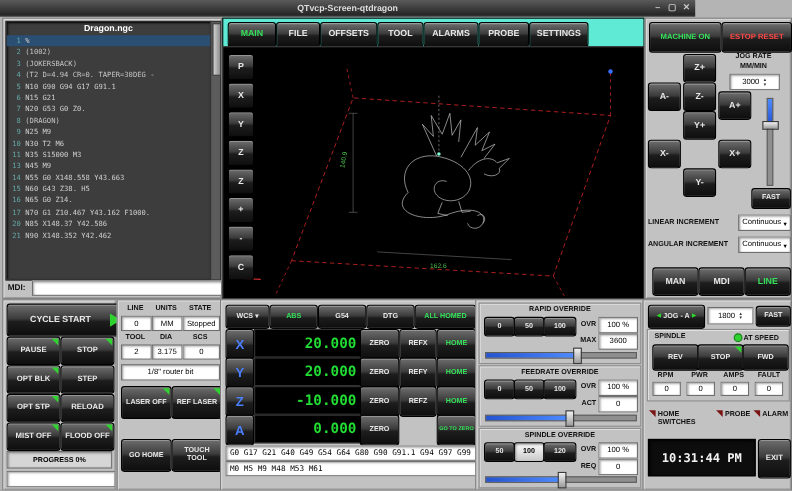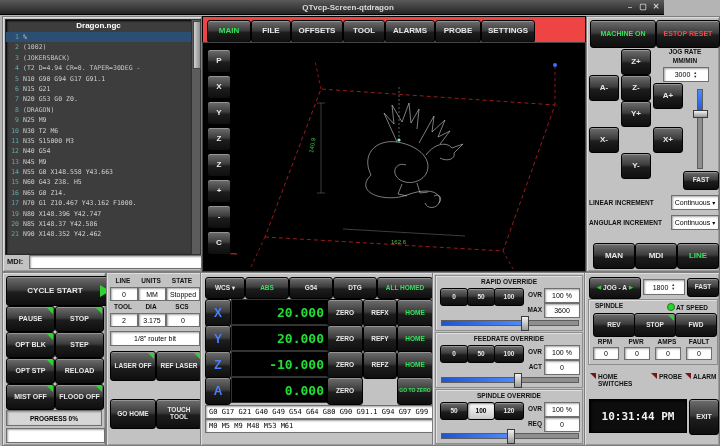--- a/index.html
+++ b/index.html
@@ -1,21 +1,21 @@
 <!DOCTYPE html>
 <html><head>
 <meta charset="utf-8">
 <style>
   html,body{margin:0;padding:0;background:#9a9a9a;}
   #root{position:relative;width:720px;height:446px;background:#b4b4b4;
         font-family:"Liberation Sans",sans-serif;overflow:hidden;}
   
   .titlebar{position:absolute;left:0;top:0;width:632px;height:14px;
     background:linear-gradient(#5a5a5a,#242424);border-bottom:1px solid #000;
-    color:#ddd;font-size:8px;display:flex;align-items:center;justify-content:center;font-weight:bold;padding-left:32px;}
+    color:#ddd;font-size:8px;display:flex;align-items:center;justify-content:center;font-weight:bold;}
   .wctl{position:absolute;top:1px;width:12px;height:11px;color:#ccc;font-size:8px;
     display:flex;align-items:center;justify-content:center;}
   
   .panel{position:absolute;background:#c2c2c2;border:1px solid #7e7e7e;
     box-shadow:inset 1px 1px 0 #dedede, inset -1px -1px 0 #9a9a9a;}
   
   .btn{position:absolute;display:flex;align-items:center;justify-content:center;
     background:linear-gradient(180deg,#6e6e6e 0%,#3c3c3c 45%,#1d1d1d 55%,#0e0e0e 100%);
     border:1px solid #000;border-radius:3px;color:#e8e8e8;font-weight:bold;
     font-size:8px;line-height:1.05;text-align:center;padding:1px;
@@ -45,21 +45,21 @@
   .lnum{width:13px;text-align:right;color:#63a8a8;margin-right:4px;flex:none;}
   .ltxt span{color:#cfcfcf;}
   .cmt{color:#c4c4c4;}
   .tok-n{color:#6699ee;} .tok-g{color:#55cc77;} .tok-m{color:#dd7755;}
   .tok-t{color:#cc77cc;} .tok-s{color:#ddaa44;} .tok-f{color:#dd5555;}
   .tok-x,.tok-y,.tok-z,.tok-h{color:#55bbcc;}
   .scroll{position:absolute;background:#5c5c5c;border:1px solid #333;}
   .thumb{position:absolute;left:1px;top:1px;width:6px;height:46px;
     background:linear-gradient(90deg,#d2d2d2,#8d8d8d);border:1px solid #444;}
   
-  .tabstrip{position:absolute;background:#ef4444;border:1px solid #000;}
+  .tabstrip{position:absolute;background:#5eead4;border:1px solid #000;}
   
   .gfx{position:absolute;background:#000;border:1px solid #444;box-shadow:inset 1px 1px 2px #000;}
   .viewbtn{width:20px;height:20px;font-size:8px;}
   
   .axisbtn{font-size:12px;color:#4a7fff;}
   .dro{position:absolute;background:#000;border:1px solid #333;box-shadow:inset 1px 1px 3px #000;
     color:#22dd33;font-family:"DejaVu Sans Mono",monospace;font-weight:bold;font-size:13px;
     display:flex;align-items:center;justify-content:flex-end;padding-right:6px;}
   
   .group{position:absolute;border:1px solid #8d8d8d;box-shadow:inset 1px 1px 0 #e0e0e0;}
@@ -138,46 +138,38 @@
           </div>
           <div class="gline">
             <span class="lnum">10</span>
             <span class="ltxt"><span class="tok-n">N30 </span><span class="tok-t">T2 </span><span class="tok-m">M6 </span></span>
           </div>
           <div class="gline">
             <span class="lnum">11</span>
             <span class="ltxt"><span class="tok-n">N35 </span><span class="tok-s">S15000 </span><span class="tok-m">M3 </span></span>
           </div>
           <div class="gline">
-            <span class="lnum">12</span>
-            <span class="ltxt"><span class="tok-n">N40 </span><span class="tok-g">G54 </span></span>
-          </div>
-          <div class="gline">
             <span class="lnum">13</span>
             <span class="ltxt"><span class="tok-n">N45 </span><span class="tok-m">M9 </span></span>
           </div>
           <div class="gline">
             <span class="lnum">14</span>
             <span class="ltxt"><span class="tok-n">N55 </span><span class="tok-g">G0 </span><span class="tok-x">X148.558 </span><span class="tok-y">Y43.663 </span></span>
           </div>
           <div class="gline">
             <span class="lnum">15</span>
             <span class="ltxt"><span class="tok-n">N60 </span><span class="tok-g">G43 </span><span class="tok-z">Z38. </span><span class="tok-h">H5 </span></span>
           </div>
           <div class="gline">
             <span class="lnum">16</span>
             <span class="ltxt"><span class="tok-n">N65 </span><span class="tok-g">G0 </span><span class="tok-z">Z14. </span></span>
           </div>
           <div class="gline">
             <span class="lnum">17</span>
             <span class="ltxt"><span class="tok-n">N70 </span><span class="tok-g">G1 </span><span class="tok-z">Z10.467 </span><span class="tok-y">Y43.162 </span><span class="tok-f">F1000. </span></span>
-          </div>
-          <div class="gline">
-            <span class="lnum">19</span>
-            <span class="ltxt"><span class="tok-n">N80 </span><span class="tok-x">X148.396 </span><span class="tok-y">Y42.747 </span></span>
           </div>
           <div class="gline">
             <span class="lnum">20</span>
             <span class="ltxt"><span class="tok-n">N85 </span><span class="tok-x">X148.37 </span><span class="tok-y">Y42.586 </span></span>
           </div>
           <div class="gline">
             <span class="lnum">21</span>
             <span class="ltxt"><span class="tok-n">N90 </span><span class="tok-x">X148.352 </span><span class="tok-y">Y42.462 </span></span>
           </div>
         </div>

